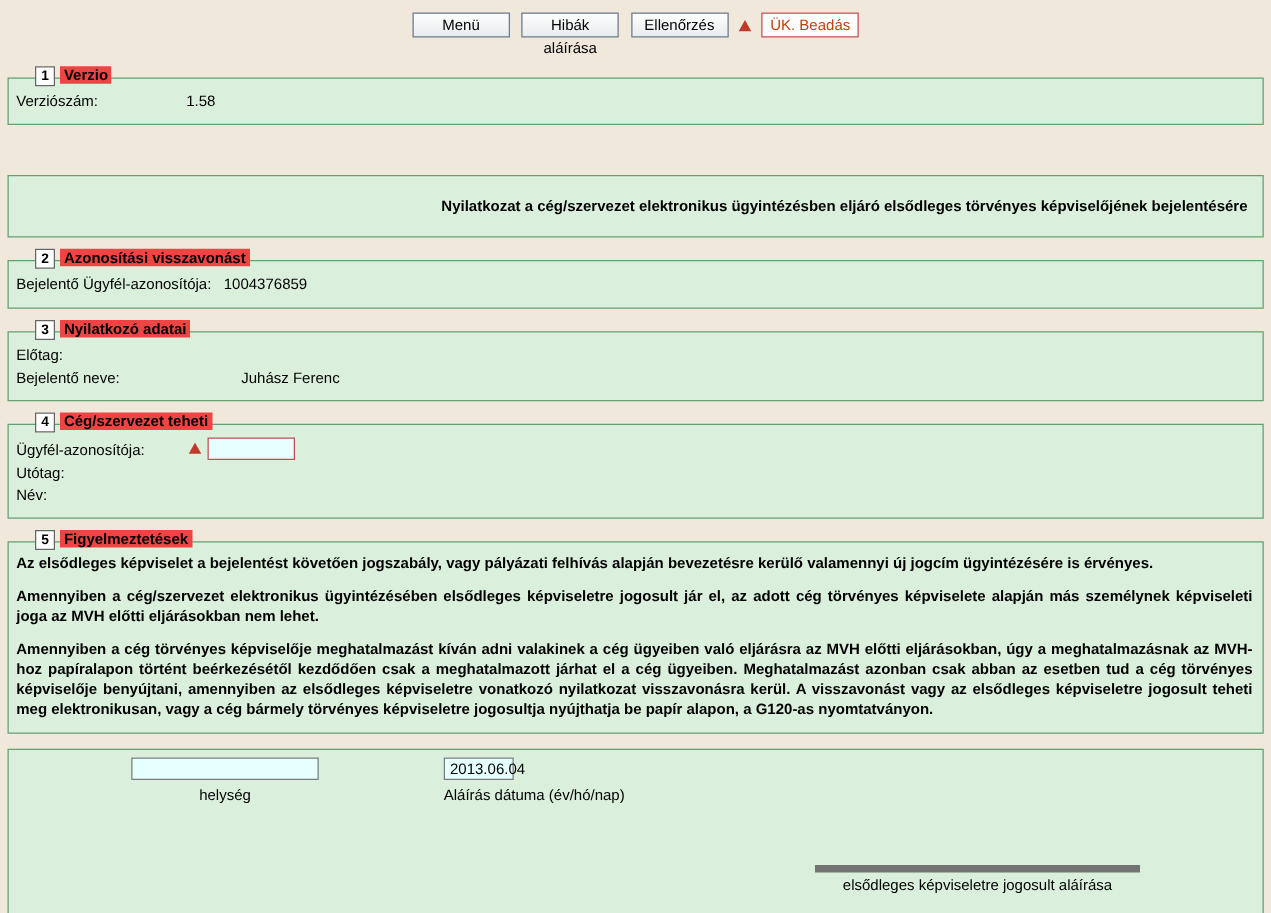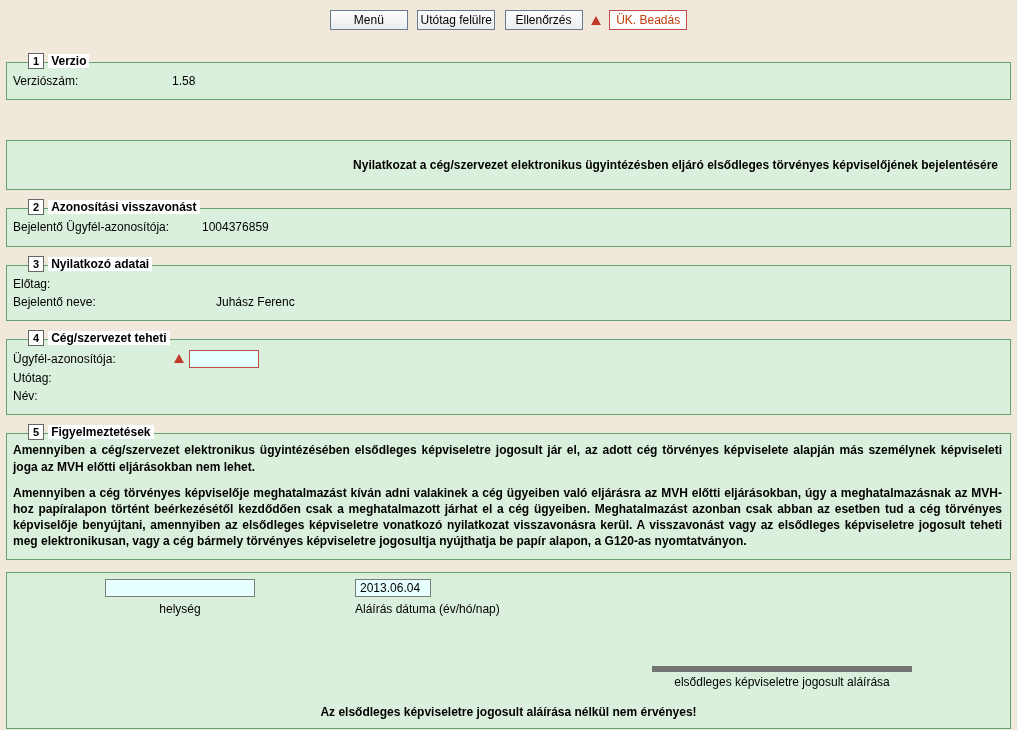--- a/index.html
+++ b/index.html
@@ -66,28 +66,27 @@
   .legend .num {
     display:inline-block;
     background: #fff;
     border:1px solid #666;
     padding: 0 4px;
     font-size:11px;
     margin-right:4px;
     line-height:14px;
   }
   .legend .lbl {
-    background:#ffffff;
+    background:#ef4444;
     padding:0 3px;
   }
   .row {
     display:flex;
-    align-items:center;
+    align-items:flex-end;
     margin:2px 0;
-    gap:23px;
   }
   .row .lab { width: 130px; }
   .row .val { padding-left: 6px; }
   .title-center {
     text-align:right;
     font-weight:bold;
     padding:6px 4px;
   }
   .input-like {
     display:inline-block;
@@ -117,21 +116,21 @@
     text-align:center;
     font-weight:bold;
     margin-top:10px;
   }
 </style>
 </head>
 <body>
 
 <div class="toolbar">
   <span class="btn">Menü</span>
-  <span class="btn">Utótag felülre</span>
+  <span class="btn">Hibák aláírása</span>
   <span class="btn">Ellenőrzés</span>
   <span class="warn-icon"></span>
   <span class="btn disabled">ÜK. Beadás</span>
 </div>
 
 <div class="panel-wrap">
   <div class="legend">
     <span class="num">1</span><span class="lbl">Verzio</span>
   </div>
   <div class="panel">
@@ -197,35 +196,36 @@
       <div class="val"></div>
     </div>
   </div>
 </div>
 
 <div class="panel-wrap">
   <div class="legend">
     <span class="num">5</span><span class="lbl">Figyelmeztetések</span>
   </div>
   <div class="panel fineprint">
+    <p><b>Az elsődleges képviselet a bejelentést követően jogszabály, vagy pályázati felhívás alapján bevezetésre kerülő valamennyi új jogcím ügyintézésére is érvényes.</b></p>
     <p><b>Amennyiben a cég/szervezet elektronikus ügyintézésében elsődleges képviseletre jogosult jár el, az adott cég törvényes képviselete alapján más személynek képviseleti joga az MVH előtti eljárásokban nem lehet.</b></p>
     <p style="margin-bottom:2px;"><b>Amennyiben a cég törvényes képviselője meghatalmazást kíván adni valakinek a cég ügyeiben való eljárásra az MVH előtti eljárásokban, úgy a meghatalmazásnak az MVH-hoz papíralapon történt beérkezésétől kezdődően csak a meghatalmazott járhat el a cég ügyeiben. Meghatalmazást azonban csak abban az esetben tud a cég törvényes képviselője benyújtani, amennyiben az elsődleges képviseletre vonatkozó nyilatkozat visszavonásra kerül. A visszavonást vagy az elsődleges képviseletre jogosult teheti meg elektronikusan, vagy a cég bármely törvényes képviseletre jogosultja nyújthatja be papír alapon, a G120-as nyomtatványon.</b></p>
   </div>
 </div>
 
 <div class="panel-wrap" style="margin-top:12px;">
   <div class="panel sign-block">
     <div class="sign-top">
       <div class="sign-col">
         <span class="input-like" style="width:150px;"></span>
         <div class="line">helység</div>
       </div>
       <div class="sign-col">
         <div style="text-align:left;">
-          <span class="input-like" style="width:76px;">2013.06.04</span>
+          <span class="input-like" style="width:56px;">2013.06.04</span>
         </div>
         <div class="line">Aláírás dátuma (év/hó/nap)</div>
       </div>
     </div>
     <div class="sig-area">
       <span class="sig-line">elsődleges képviseletre jogosult aláírása</span>
     </div>
     <div class="bottom-warn">Az elsődleges képviseletre jogosult aláírása nélkül nem    érvényes!</div>
   </div>
 </div>

